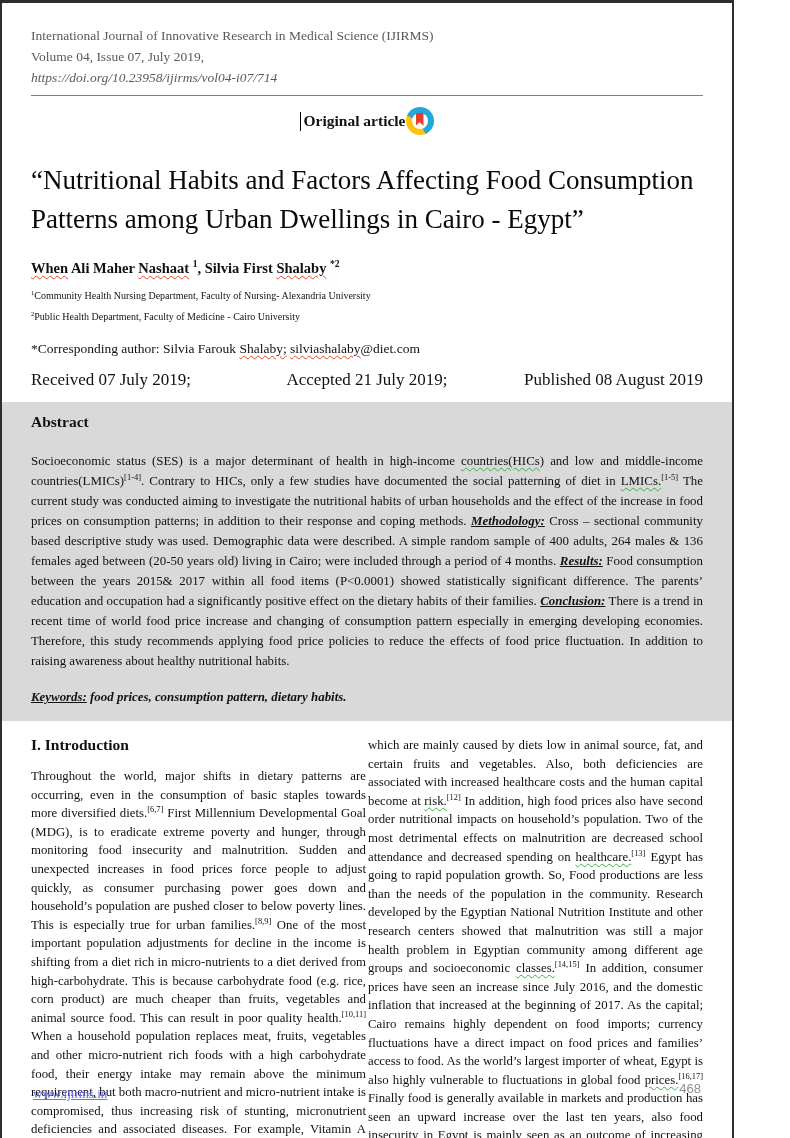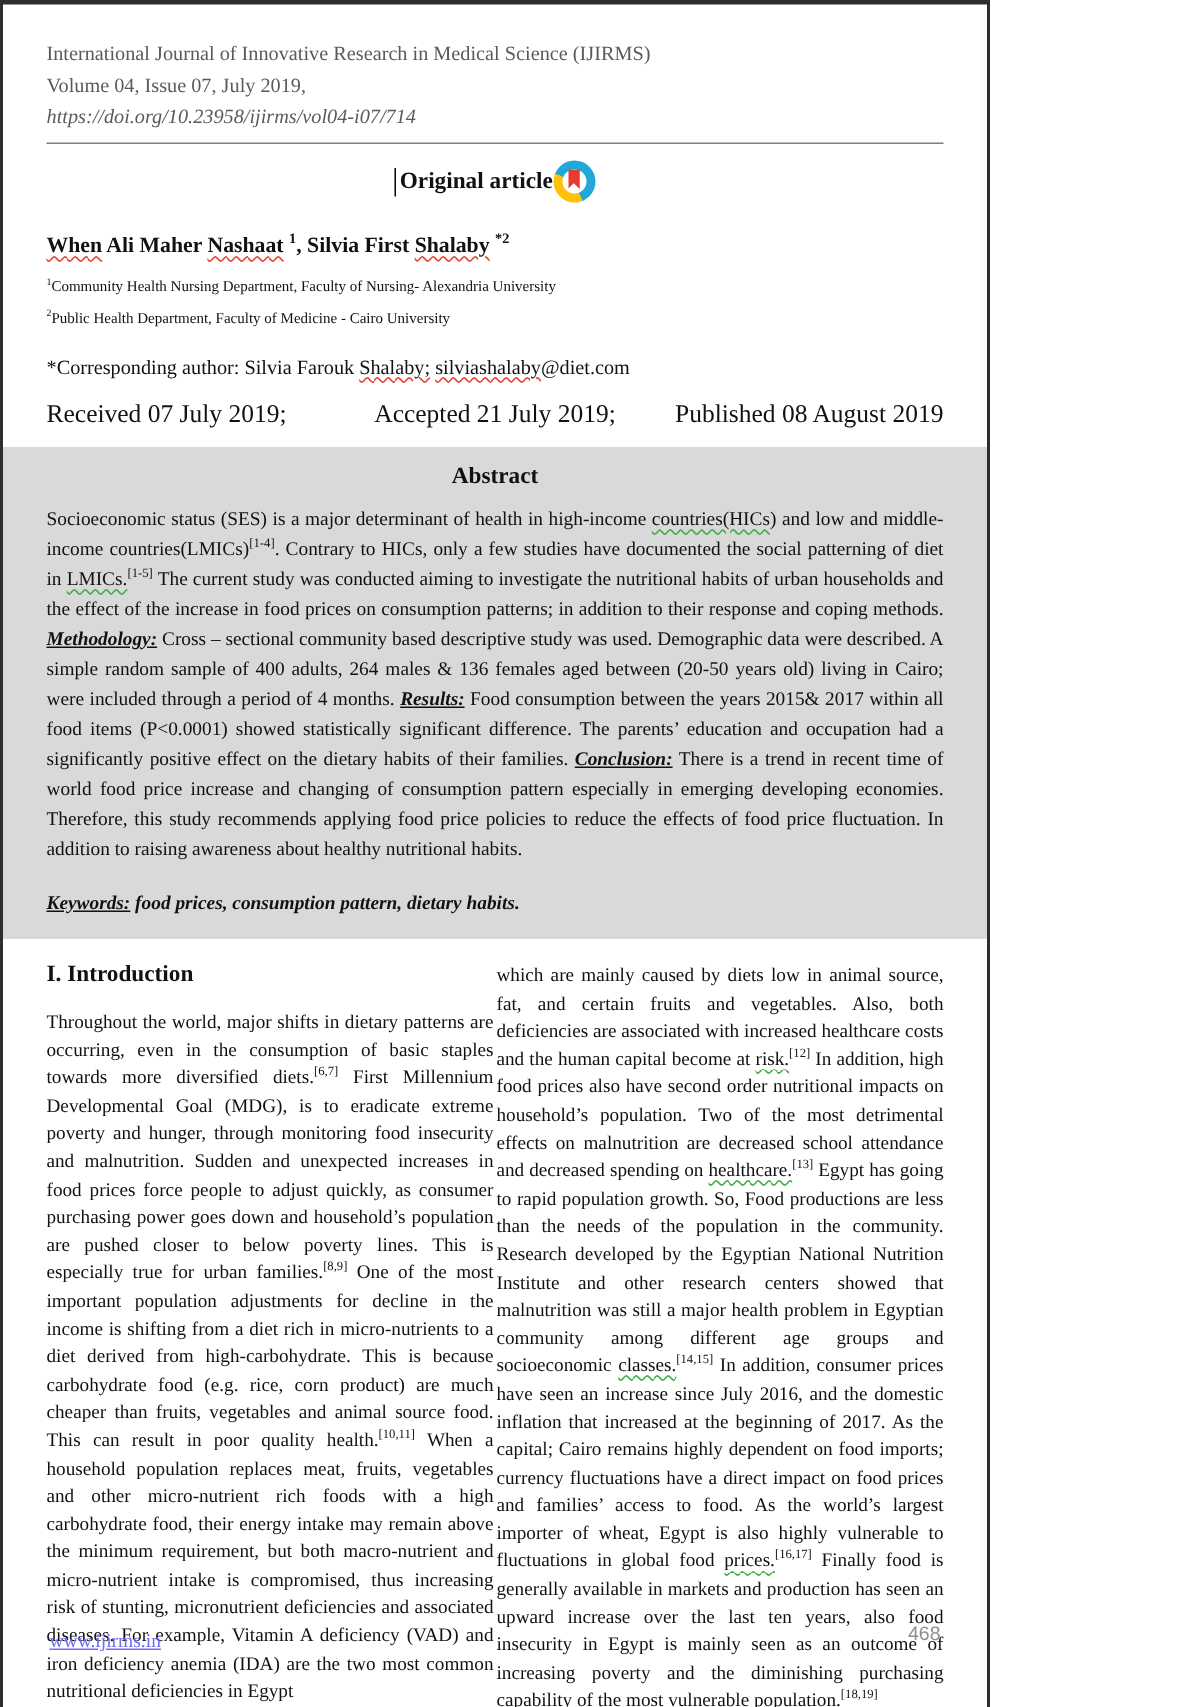--- a/index.html
+++ b/index.html
@@ -1,20 +1,20 @@
 <!DOCTYPE html>
 <html style="--frame: #2e2e2e; --abstract-bg: #d9d9d9; --link: #6e6ef2; --logo-teal: #21a8d8; --logo-yellow: #ffc10e; --logo-red: #e63c2f; --squiggle-red: #e8432e; --squiggle-green: #3fae49;"><head>
 <meta charset="utf-8">
 <style>
   * { margin: 0; padding: 0; box-sizing: border-box; }
   html, body { background: #ffffff; }
   body { width: 790px; font-family: "Liberation Serif", serif; color: #111; }
   .page {
     position: relative;
-    width: 660px; height: 1138px;
+    width: 734px; height: 1138px;
     background: #fff;
     border-top: 3px solid var(--frame, #2e2e2e);
     border-left: 2px solid var(--frame, #2e2e2e);
     border-right: 2px solid var(--frame, #2e2e2e);
     overflow: hidden;
   }
   .inner { padding: 0 29px; }
 
   
   .journal-head { padding-top: 22px; color: #5a5a5a; font-size: 13.5px; line-height: 21px; }
@@ -37,21 +37,21 @@
   .authors { margin-top: 21px; font-size: 14.5px; font-weight: bold; }
   .affiliations { margin-top: 8px; font-size: 10px; line-height: 21px; }
   .corresponding { margin-top: 14px; font-size: 13.5px; }
   .dates-row { margin-top: 13px; font-size: 17px; display: flex; }
   .dates-row span { flex: 1; }
   .dates-row .mid { text-align: center; }
   .dates-row .right { text-align: right; }
 
   
   .abstract-box { margin-top: 12px; background: var(--abstract-bg, #d9d9d9); padding: 11px 29px 16px 29px; }
-  .abstract-box h2 { font-size: 15.5px; margin-bottom: 9px; text-align: center; }
+  .abstract-box h2 { font-size: 15.5px; margin-bottom: 20px; }
   .abstract-body { font-size: 12.9px; line-height: 20px; text-align: justify; }
   .keywords { margin-top: 19px; font-size: 12.9px; }
 
   
   .intro { margin-top: 15px; display: flex; gap: 2px; }
   .col { width: 355px; }
   .col h2 { font-size: 15.5px; margin-bottom: 13px; }
   .body-text { font-size: 12.8px; line-height: 18.6px; text-align: justify; }
 
   
@@ -84,20 +84,21 @@
       <div class="article-type">
         <span class="caret"></span>
         <span>Original article</span>
       </div>
       <div class="logo">
         <span class="hole"></span>
         <span class="bookmark"></span>
       </div>
     </div>
 
+    <h1 class="paper-title">“Nutritional Habits and Factors Affecting Food Consumption Patterns among Urban Dwellings in Cairo - Egypt”</h1>
 
     <div class="authors"><span class="st-w">When</span><span> Ali Maher </span><span class="st-w">Nashaat</span><span> </span><sup class="ref">1</sup><span>, Silvia First </span><span class="st-w">Shalaby</span><span> </span><sup class="ref">*2</sup></div>
 
     <div class="affiliations">
       <div><sup class="ref">1</sup><span>Community Health Nursing Department, Faculty of Nursing- Alexandria University</span></div>
       <div><sup class="ref">2</sup><span>Public Health Department, Faculty of Medicine - Cairo University</span></div>
     </div>
 
     <div class="corresponding"><span>*Corresponding author: Silvia Farouk </span><span class="st-w">Shalaby;</span><span> </span><span class="st-w">silviashalaby</span><span>@diet.com</span></div>
 

